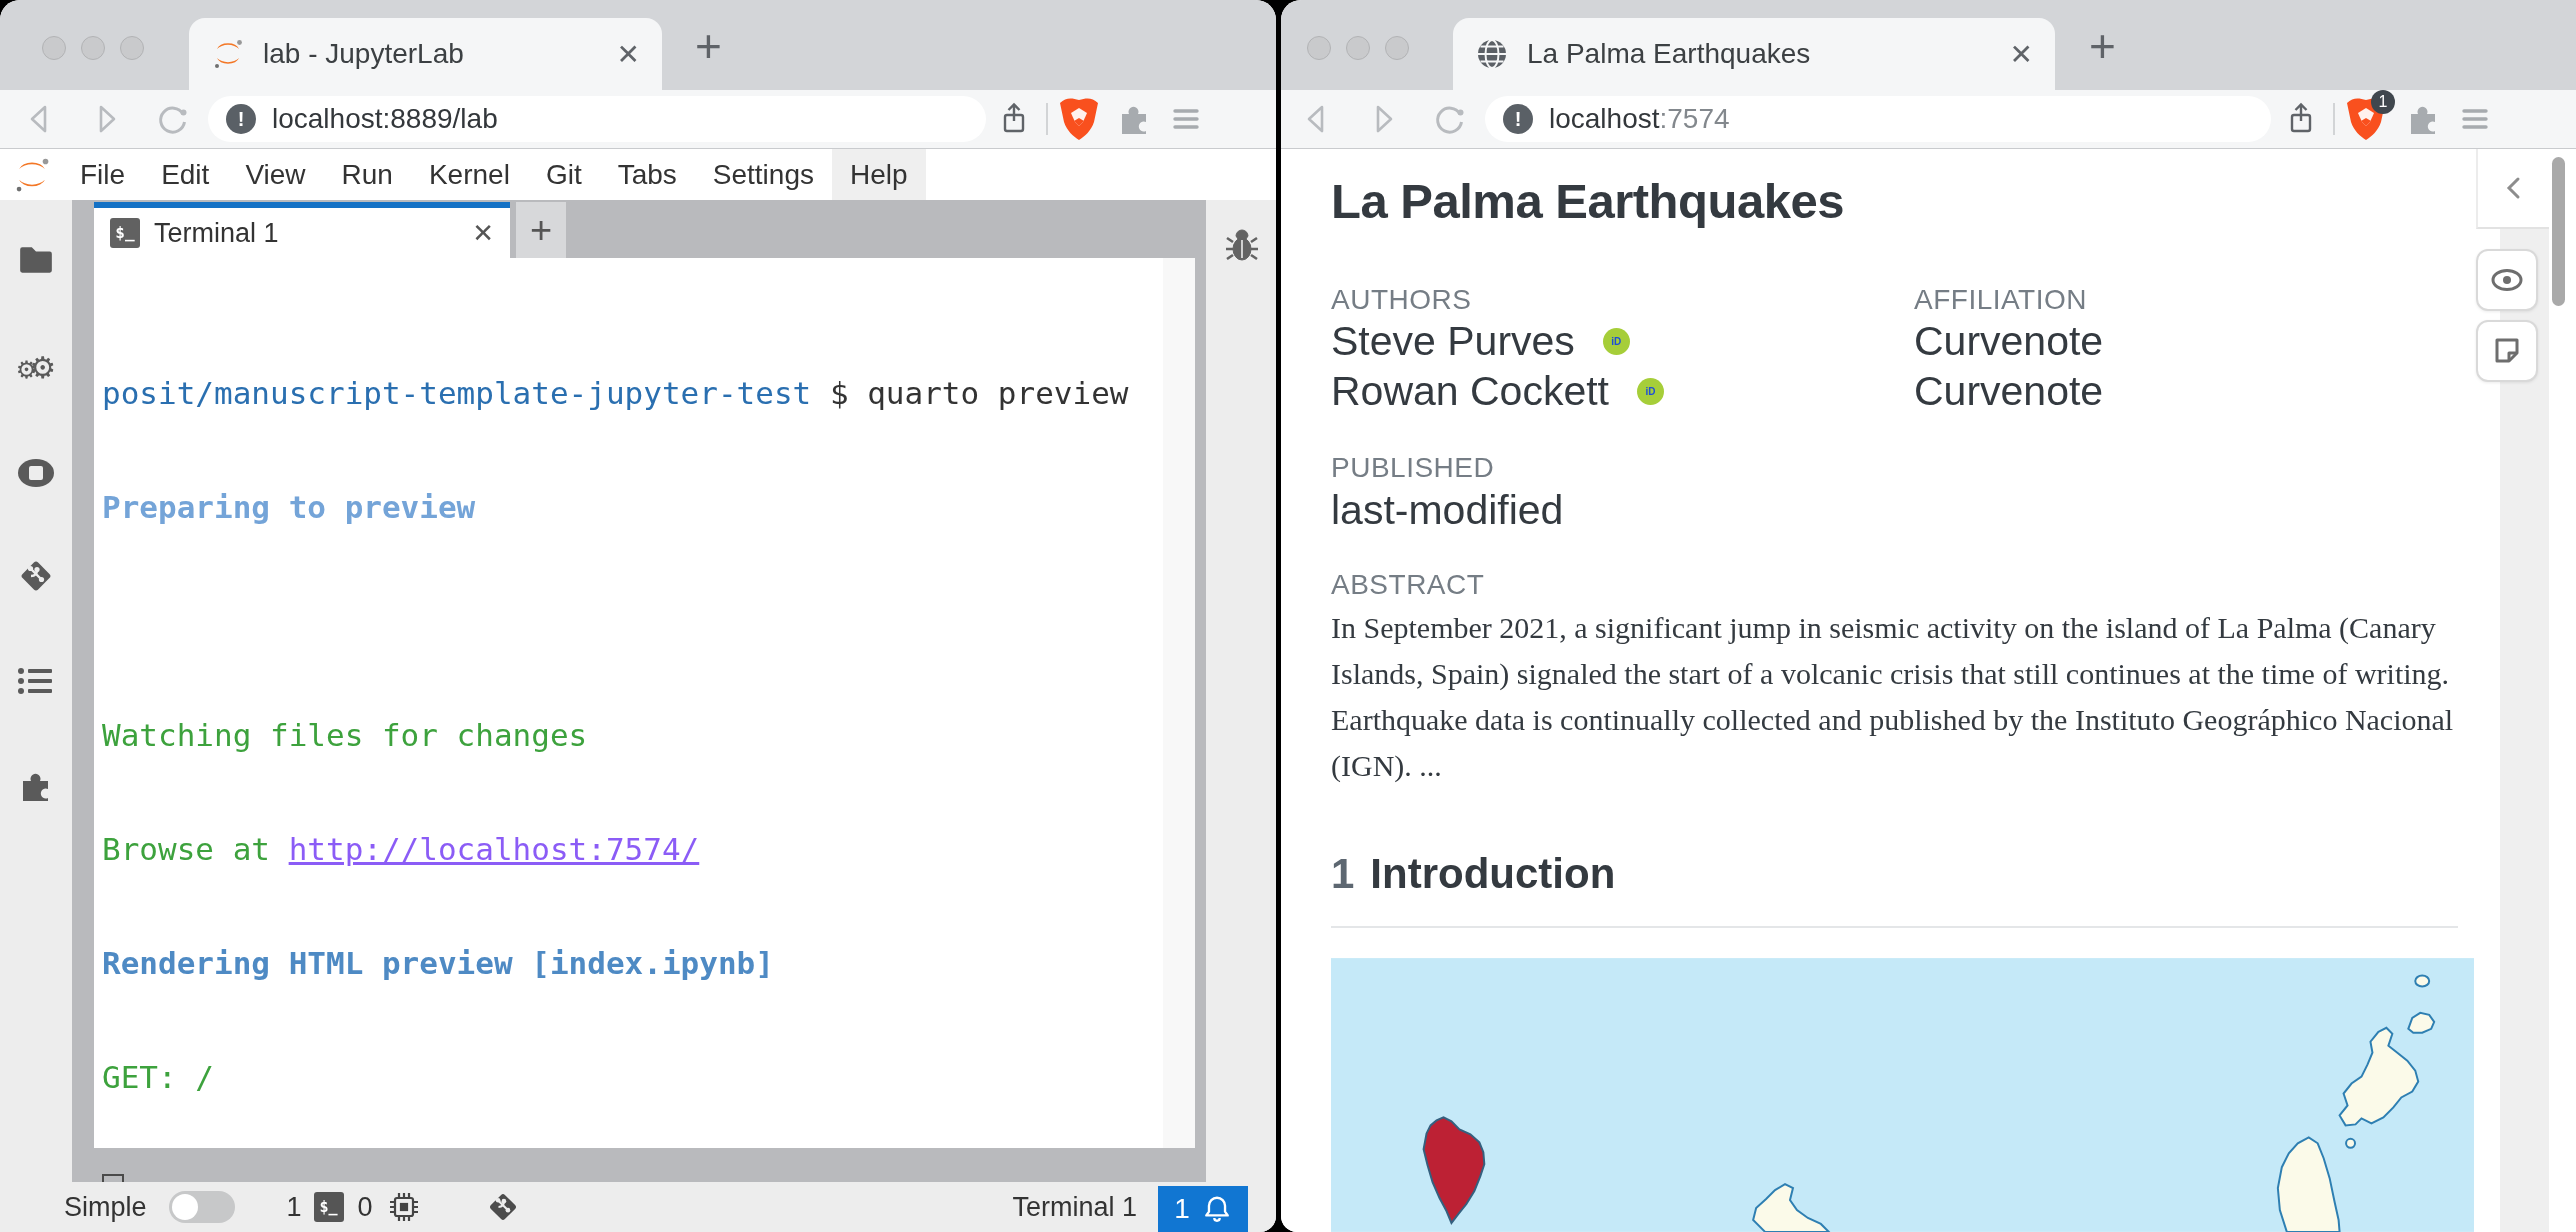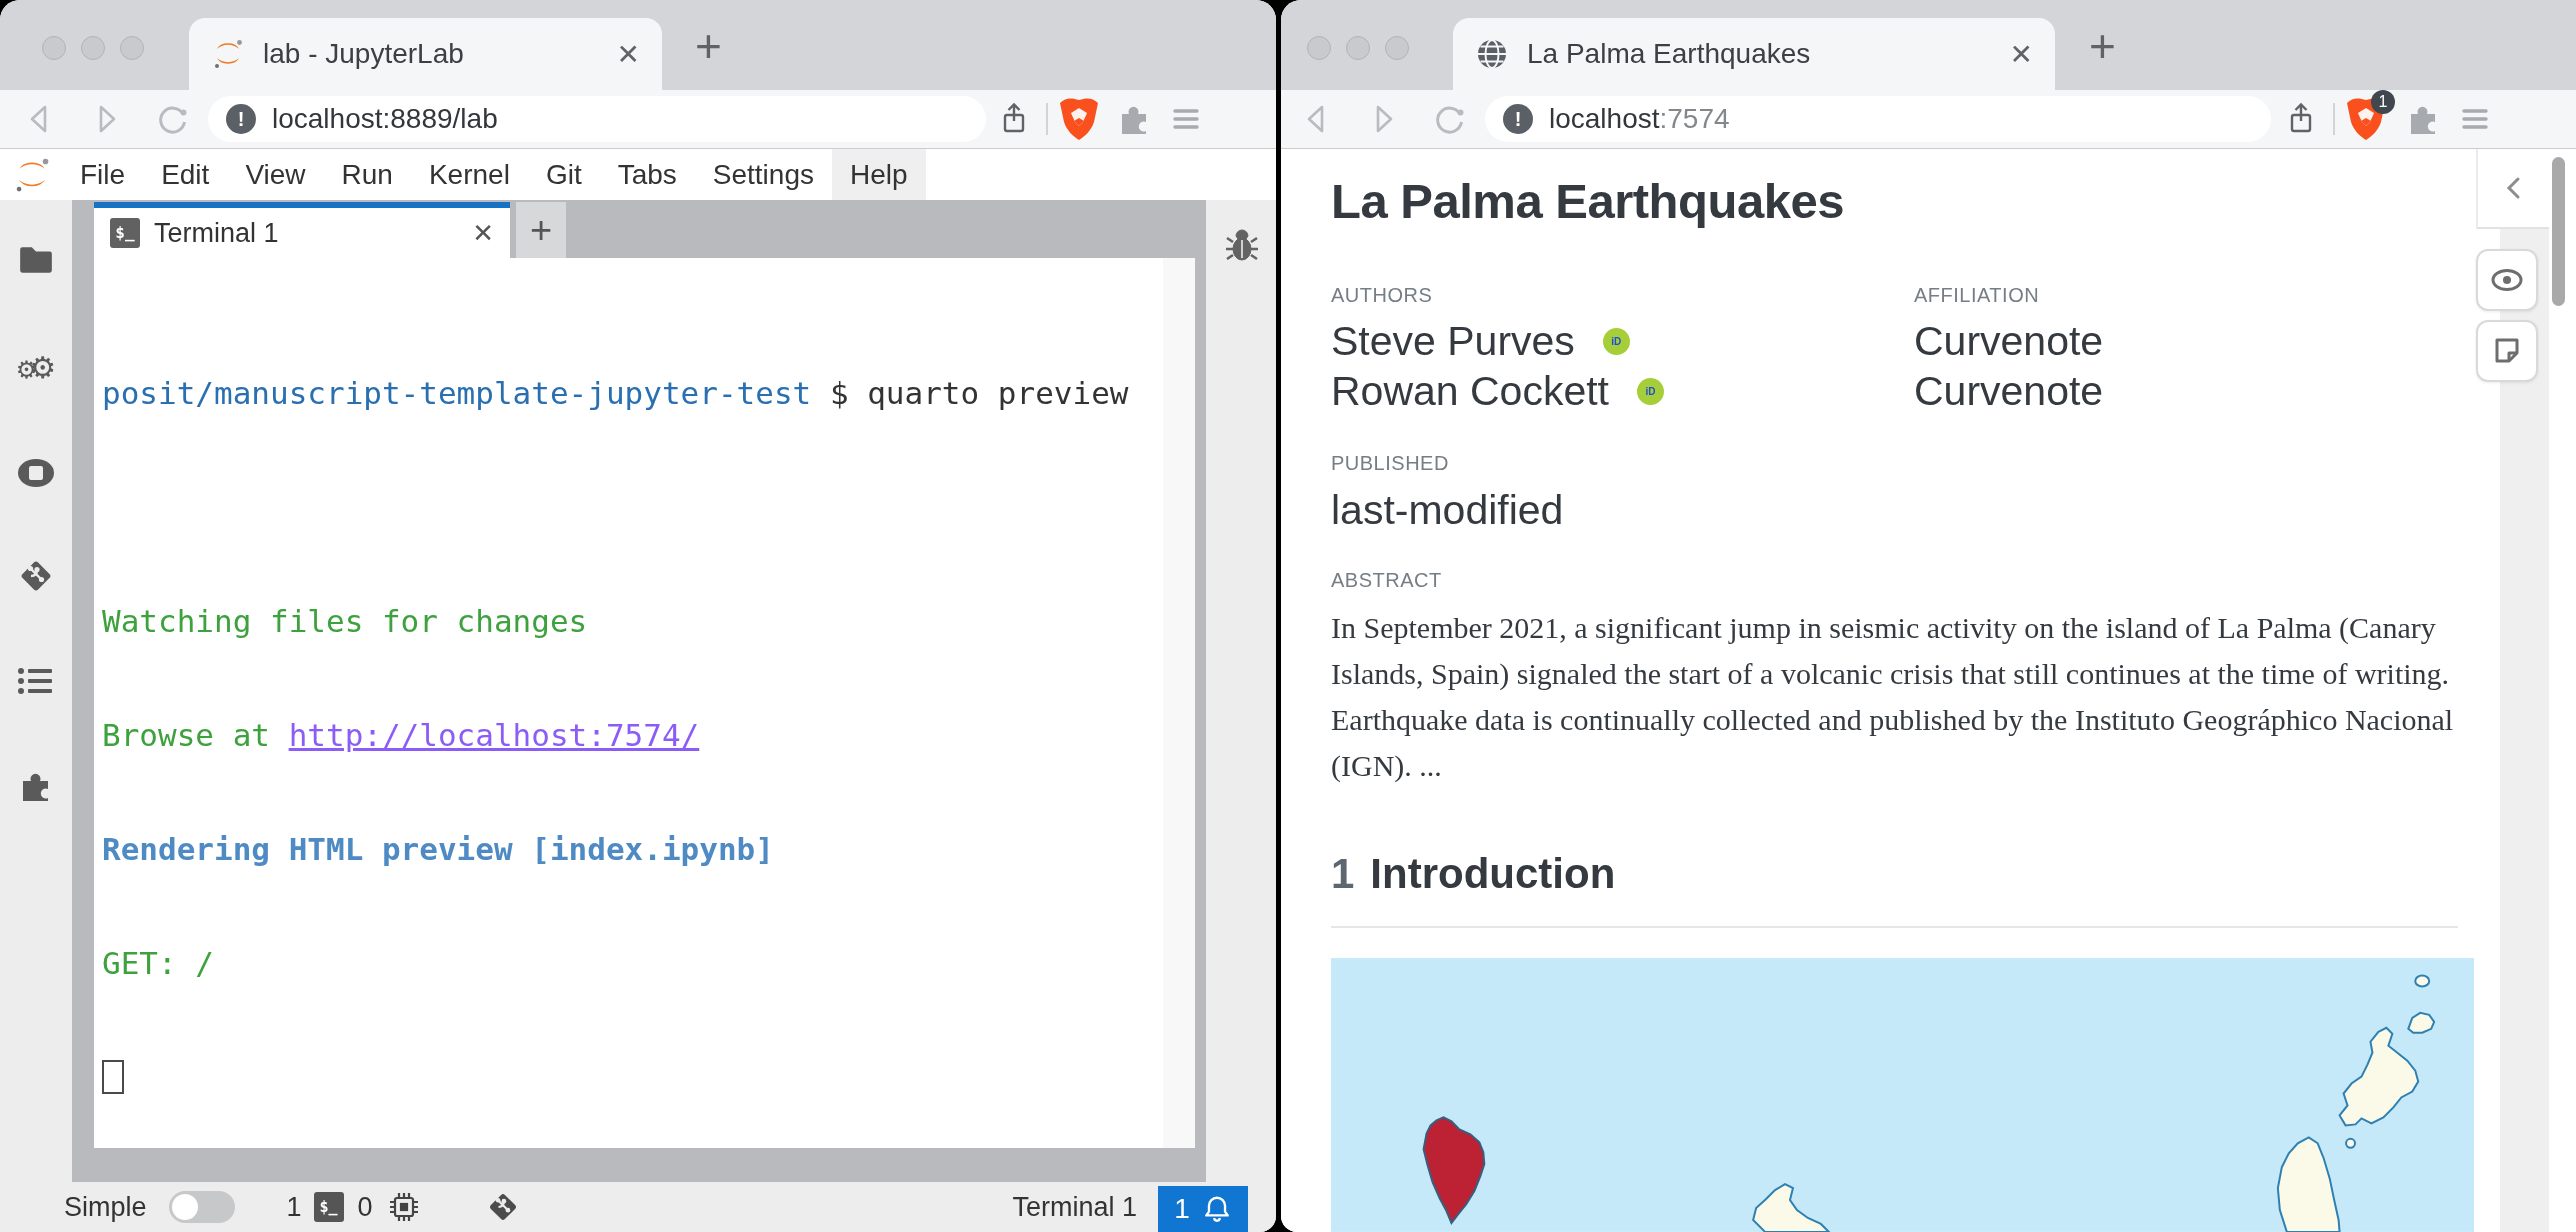--- a/index.html
+++ b/index.html
@@ -67,21 +67,21 @@
   .sb-term{width:30px;height:30px;background:#555;color:#fff;border-radius:3px;
            font:700 15px/30px "DejaVu Sans Mono",monospace;text-align:center;margin:0 14px 0 12px;flex:0 0 auto;}
   .sb-right{position:absolute;right:139px;top:0;height:50px;display:flex;align-items:center;}
   .notifbadge{position:absolute;right:28px;top:4px;width:90px;height:46px;background:#1176d2;color:#fff;
               display:flex;align-items:center;justify-content:center;gap:12px;font-size:28px;}
 
   
   .page{position:absolute;left:0;top:149px;right:0;bottom:0;background:#fff;}
   .page .abs{position:absolute;}
   .art-title{left:50px;top:24px;font-size:49px;font-weight:700;color:#343a40;letter-spacing:-0.5px;}
-  .meta-label{font-size:20px;color:#757d85;letter-spacing:0.5px;}
+  .meta-label{font-size:28px;color:#757d85;letter-spacing:0.5px;}
   .meta-value{font-size:41px;color:#343a40;}
   .authrow{display:flex;align-items:center;gap:12px;}
   .orcid{width:27px;height:27px;border-radius:50%;background:#a6ce39;color:#1d4ed8;
          font-size:10px;font-weight:700;display:flex;align-items:center;justify-content:center;margin-left:16px;}
   .abstract{left:50px;top:456px;width:1150px;font-size:30px;line-height:46px;color:#343a40;font-family:Liberation Serif, serif;}
   .sechead{left:50px;top:701px;font-size:42px;font-weight:700;color:#343a40;}
   .sechead .num{color:#5d6771;margin-right:16px;}
   .arthr{left:50px;top:777px;width:1127px;height:2px;background:#e4e6e8;}
   .mapfig{left:50px;top:809px;width:1143px;height:274px;}
 
@@ -246,20 +246,21 @@
         <span class="ticon">$_</span>
         <span class="dlbl">Terminal 1</span>
         <span class="dcls">✕</span>
       </div>
       <div class="dplus">+</div>
 
       <div class="termarea">
         <div class="termtrack"></div>
         <div class="termtext">
           <div><span class="t-blue">posit/manuscript-template-jupyter-test</span><span> $ quarto preview</span></div>
+          <div><span class="t-lblue">Preparing to preview</span></div>
           <div>&nbsp;</div>
           <div><span class="t-green">Watching files for changes</span></div>
           <div><span class="t-green">Browse at </span><span class="t-link">http://localhost:7574/</span></div>
           <div><span class="t-blue2">Rendering HTML preview [index.ipynb]</span></div>
           <div><span class="t-green">GET: /</span></div>
           <div><span class="cursor"></span></div>
         </div>
       </div>
     </div>
 

